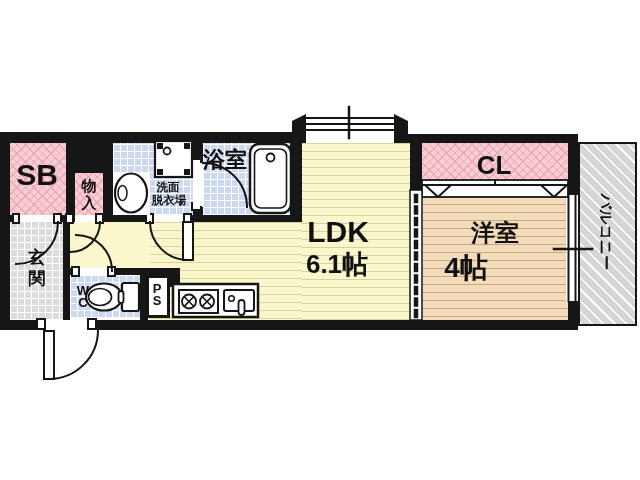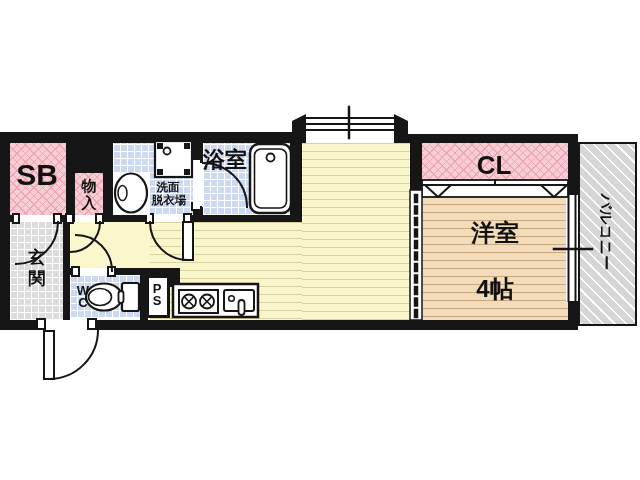--- a/index.html
+++ b/index.html
@@ -195,18 +195,20 @@
 入</div>
   <div class="label" style="left:168px;top:188px;font-size:11.5px;">洗面</div>
   <div class="label" style="left:169px;top:201px;font-size:11.5px;font-family:Liberation Serif, serif;">脱衣場</div>
   <div class="label" style="left:225px;top:160px;font-size:22px;">浴室</div>
   <div class="label vtext" style="left:37px;top:268px;font-size:17px;line-height:1.25;">玄
 関</div>
   <div class="label vtext" style="left:83px;top:297px;font-size:13px;line-height:0.95;">W
 C</div>
   <div class="label vtext" style="left:157px;top:295px;font-size:13px;line-height:0.95;">P
 S</div>
+  <div class="label" style="left:338px;top:232px;font-size:30px;">LDK</div>
+  <div class="label" style="left:337px;top:264px;font-size:26px;">6.1帖</div>
   <div class="label" style="left:494px;top:165px;font-size:26px;">CL</div>
   <div class="label" style="left:495px;top:233px;font-size:24px;">洋室</div>
-  <div class="label" style="left:495px;top:268px;font-size:24px;margin-top:21px;">4帖</div>
+  <div class="label" style="left:466px;top:268px;font-size:28px;">4帖</div>
   <div class="label rot90" style="left:606px;top:232px;font-size:15px;">バルコニー</div>
 
 </div>
 
 </body></html>

